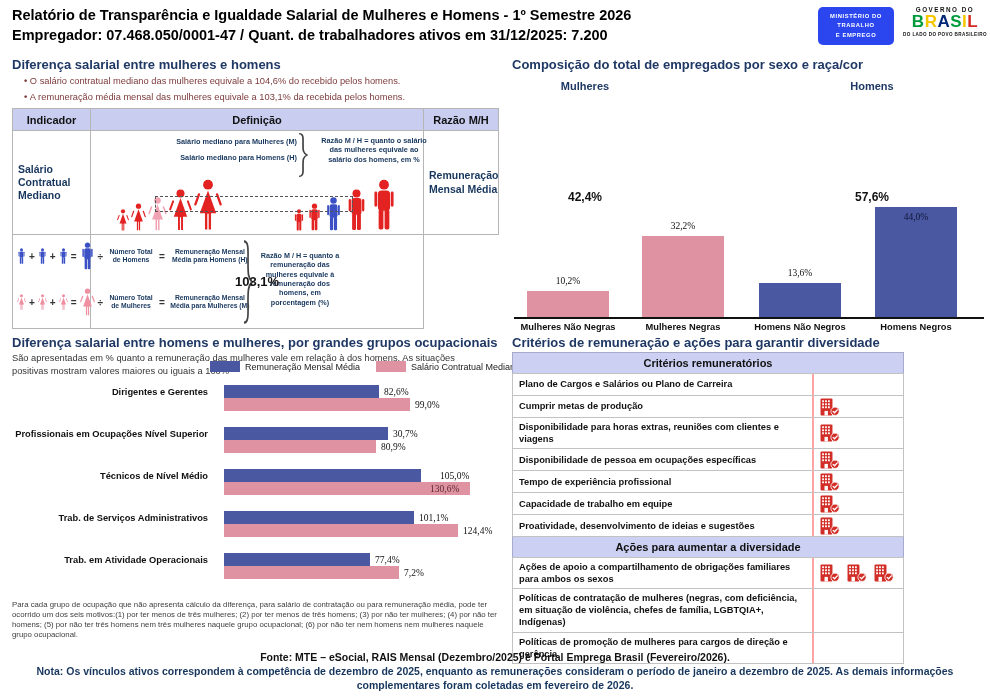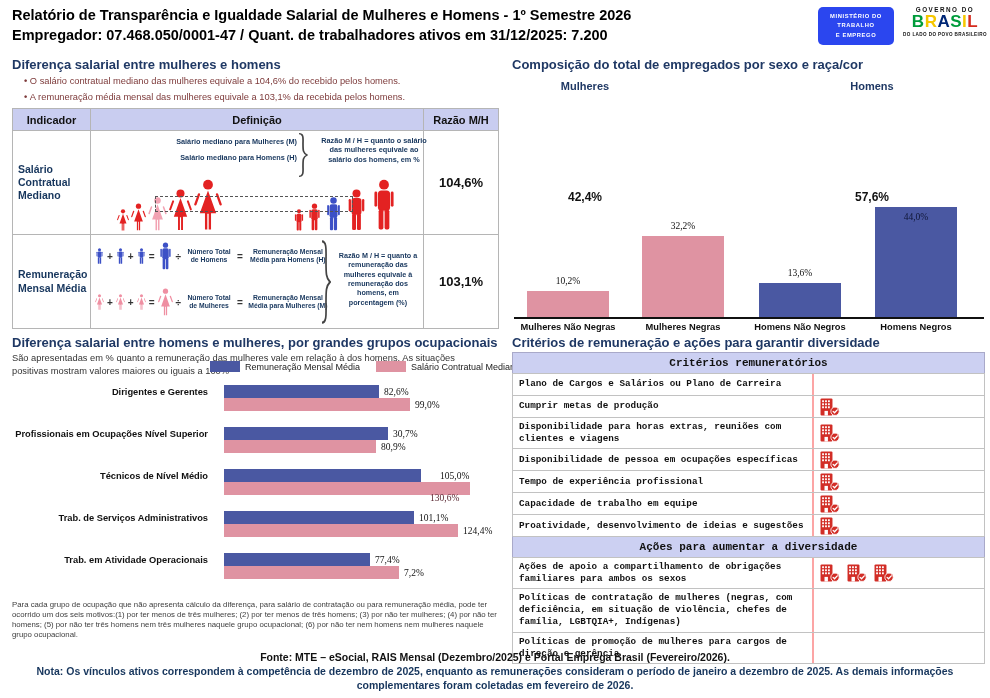--- a/index.html
+++ b/index.html
@@ -58,21 +58,21 @@
   
   .fig-label{font-size:11px;font-weight:bold;color:#1f3864;text-align:center;}
   .fig-pct{font-size:12px;font-weight:bold;color:#111;text-align:center;}
   #comp-chart{left:512px;top:95px;width:478px;height:240px;}
   .comp-base{position:absolute;left:2px;top:222px;width:470px;height:2px;background:#111;}
   .comp-bar{position:absolute;width:82px;}
   .comp-val{position:absolute;width:70px;text-align:center;font-family:"Liberation Serif",serif;font-size:9.5px;color:#111;}
   .comp-cat{position:absolute;width:112px;top:227px;text-align:center;font-size:9.3px;font-weight:bold;color:#111;}
 
   
-  #crit-table{left:512px;top:352px;width:473px;font-family:Liberation Mono, monospace;}
+  #crit-table{left:512px;top:352px;width:392px;}
   .crit-header{min-height:20px;background:#ccd0f2;border:1px solid #a9a9c9;border-bottom:none;
       display:flex;align-items:center;justify-content:center;font-size:11px;font-weight:bold;color:#111;}
   .crit-row{display:flex;border:1px solid #c2c2c2;border-bottom:none;background:#fff;}
   .crit-row:last-child, .crit-row.last{border-bottom:1px solid #c2c2c2;}
   .crit-label{width:287px;padding:3px 6px;font-size:9.3px;font-weight:bold;color:#111;
       display:flex;align-items:center;border-right:2px solid #fca5a5;line-height:1.3;min-height:15px;}
   .crit-icons{flex:1;display:flex;align-items:center;gap:7px;padding-left:6px;}
 
   
   .fonte{left:0;top:651px;width:990px;text-align:center;font-size:10.5px;font-weight:bold;color:#111;}
@@ -208,21 +208,20 @@
     <rect x="3.8" y="10.5" width="2.4" height="13" rx="1.2"></rect>
     <rect x="17.8" y="10.5" width="2.4" height="13" rx="1.2"></rect>
     <rect x="7.4" y="26" width="4.1" height="17" rx="1.4"></rect>
     <rect x="12.5" y="26" width="4.1" height="17" rx="1.4"></rect>
               </g>
             </svg>
           </div>
         <div class="dash-band"></div>
       </div>
     </div>
-    <div class="t1c t1-ratio">104,6%</div>
 
     <div class="t1c t1-rowlabel">Remuneração Mensal Média</div>
     <div class="t1c">
       <div class="f-line" id="formula-men" style="top:6px;">
           <svg width="9" height="16" viewBox="0 0 24 44">
     <g fill="#3c50c6">
               <circle cx="12" cy="4.6" r="4.2"></circle>
     <rect x="6.8" y="9.5" width="10.4" height="17.5" rx="3"></rect>
     <rect x="3.8" y="10.5" width="2.4" height="13" rx="1.2"></rect>
     <rect x="17.8" y="10.5" width="2.4" height="13" rx="1.2"></rect>
@@ -337,21 +336,21 @@
       <span class="occ-val" style="left:403px;top:15px">99,0%</span>
       <div class="occ-label" style="top:44px">Profissionais em Ocupações Nível Superior</div>
       <div class="occ-bar" style="left:212px;top:42px;width:164px;height:13px;background:#4a58a2"></div>
       <span class="occ-val" style="left:381px;top:44px">30,7%</span>
       <div class="occ-bar" style="left:212px;top:55px;width:152px;height:13px;background:#df93a2"></div>
       <span class="occ-val" style="left:369px;top:57px">80,9%</span>
       <div class="occ-label" style="top:86px">Técnicos de Nível Médio</div>
       <div class="occ-bar" style="left:212px;top:84px;width:197px;height:13px;background:#4a58a2"></div>
       <span class="occ-val" style="left:428px;top:86px">105,0%</span>
       <div class="occ-bar" style="left:212px;top:97px;width:246px;height:13px;background:#df93a2"></div>
-      <span class="occ-val" style="left:418px;top:108px;color:#5a2a33">130,6%</span>
+      <span class="occ-val" style="left:418px;top:99px;color:#5a2a33">130,6%</span>
       <div class="occ-label" style="top:128px">Trab. de Serviços Administrativos</div>
       <div class="occ-bar" style="left:212px;top:126px;width:190px;height:13px;background:#4a58a2"></div>
       <span class="occ-val" style="left:407px;top:128px">101,1%</span>
       <div class="occ-bar" style="left:212px;top:139px;width:234px;height:13px;background:#df93a2"></div>
       <span class="occ-val" style="left:451px;top:141px">124,4%</span>
       <div class="occ-label" style="top:170px">Trab. em Atividade Operacionais</div>
       <div class="occ-bar" style="left:212px;top:168px;width:146px;height:13px;background:#4a58a2"></div>
       <span class="occ-val" style="left:363px;top:170px">77,4%</span>
       <div class="occ-bar" style="left:212px;top:181px;width:175px;height:13px;background:#df93a2"></div>
       <span class="occ-val" style="left:392px;top:183px">7,2%</span>

